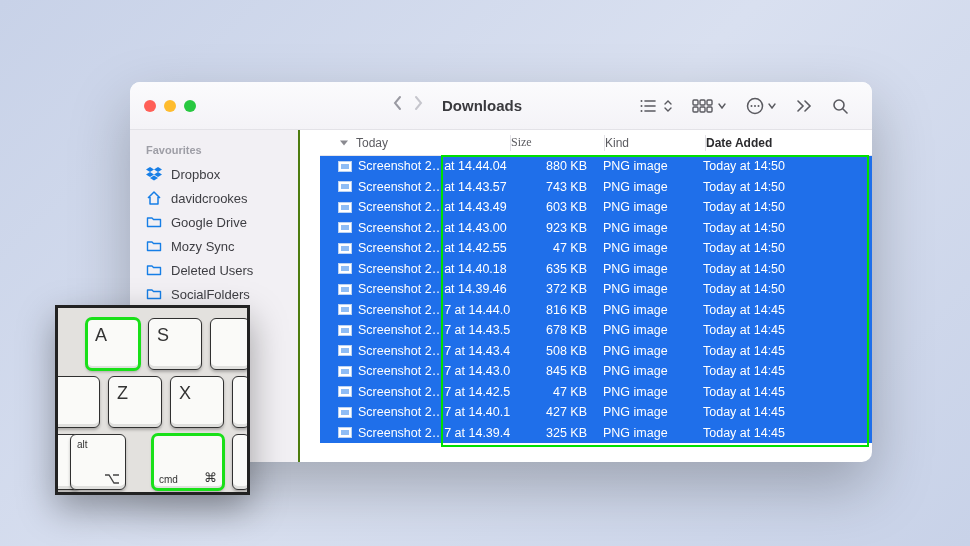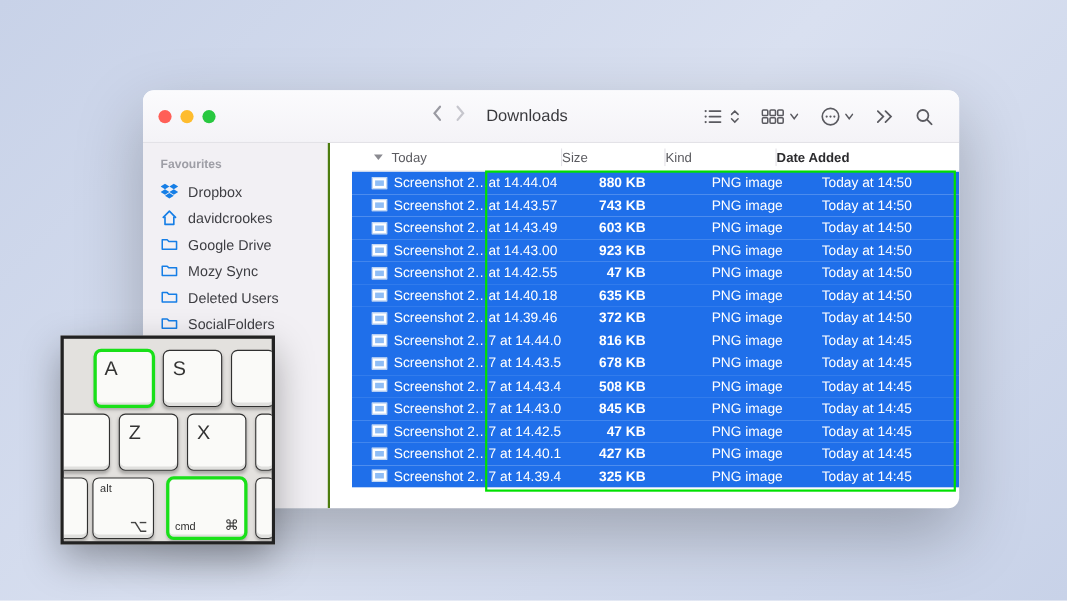--- a/index.html
+++ b/index.html
@@ -29,21 +29,21 @@
     align-items: center;
     padding: 0 14px;
     background: linear-gradient(#fbfbfd, #f4f3f7);
     border-bottom: 1px solid #e3e2e7;
   }
   .traffic { display: flex; gap: 8px; margin-right: 22px; }
   .tl { width: 12px; height: 12px; border-radius: 50%; }
   .tl.red { background:#ff5f57; } .tl.yel { background:#febc2e; } .tl.grn { background:#28c840; }
   .navbtn { color:#bdbdc4; font-size:18px; padding:0 4px; }
   .navbtn.fwd { color:#c8c8cf; margin-right: 14px; }
-  .title { font-weight:400; font-size:15px; color:#3a3a3e; margin-right: 8px; text-align: right; }
+  .title { font-weight:700; font-size:15px; color:#3a3a3e; margin-right: 8px; text-align: right; }
   .spacer { flex:1; }
   .tool { display:inline-flex; align-items:center; justify-content:center; gap:4px; color:#5a5a60; font-size:15px; padding:0 10px; }
   .tool svg { display:block; }
   .body { flex:1; display:flex; overflow:hidden; }
   .sidebar {
     width: 170px;
     background: #f2f0f4;
     padding: 12px 0 0 0;
     border-right: 2px solid #4d7c0f;
   }
@@ -54,35 +54,35 @@
   .colheads {
     height: 26px;
     display:flex;
     align-items:center;
     border-bottom: 1px solid #e6e5ea;
     font-size:12px;
     color: #5b5b60;
   }
   .colheads .col-name { flex:0 0 190px; padding-left:36px; position:relative; }
   .colheads .col-name::before { content:""; position:absolute; left:20px; top:50%; width:0;height:0; border-left:4px solid transparent; border-right:4px solid transparent; border-top:5px solid #8a8a90; transform:translateY(-50%);}
-  .colheads .col-size { flex:0 0 93px; }
+  .colheads .col-size { flex:0 0 93px;font-family:Liberation Serif, serif; }
   .colheads .col-kind { flex:0 0 100px; }
   .colheads .col-date { flex:1; font-weight:600; color:#2b2b2e; }
   .colheads .sep { width:1px; height:16px; background:#e3e2e7; }
   .rows { flex:1; overflow:hidden; }
   .row {
     display:flex; align-items:center;
     height:20.5px;
     background:#1f6fea;
     color:#fff;
     font-size:12.5px;
   }
   .row .cell-name { flex:0 0 190px; padding-left:18px; display:flex; align-items:center; gap:6px; overflow:hidden; white-space:nowrap; }
-  .row .cell-size { flex:0 0 93px; text-align:right; padding-right:16px;font-weight:bold; }
-  .row .cell-kind { flex:0 0 100px;margin-left:44px; }
+  .row .cell-size { flex:0 0 93px; text-align:right; padding-right:16px; }
+  .row .cell-kind { flex:0 0 100px; }
   .row .cell-date { flex:1; }
   .fileicon {
     width:14px; height:11px; flex:0 0 14px;
     background:#fff; border:1px solid #bcd3f2; position:relative;
   }
   .fileicon::after { content:""; position:absolute; left:2px; top:2px; right:2px; bottom:2px; background:#8fbdf5; }
   .sel-border {
     position:absolute;
     border:2px solid #00e000;
     pointer-events:none;
@@ -406,21 +406,21 @@
   <div class="key" style="left:-20px; top:68px; width:62px; height:52px;"></div>
   <div class="key" style="left:50px; top:68px; width:54px; height:52px;">
       <span>Z</span>
     </div>
   <div class="key" style="left:112px; top:68px; width:54px; height:52px;">
       <span>X</span>
     </div>
   <div class="key" style="left:174px; top:68px; width:18px; height:52px;"></div>
 
   <div class="key" style="left:-38px; top:126px; width:60px; height:56px;"></div>
-  <div class="key small" style="left:26px; top:126px; width:56px; height:56px;">
+  <div class="key small" style="left:12px; top:126px; width:56px; height:56px;">
     <span style="position:absolute; left:6px; top:4px; font-size:10px;">alt</span>
     <svg style="position:absolute; right:5px; bottom:5px;" width="16" height="10" viewBox="0 0 16 10">
         <path d="M1 1 H5 L10 9 H15 M9 1 H15" stroke="#444" stroke-width="1.3" fill="none"></path>
       </svg>
   </div>
   <div class="key small hi" style="left:94px; top:126px; width:72px; height:56px;">
     <span class="bl">cmd</span>
     <span class="br">⌘</span>
   </div>
   <div class="key" style="left:174px; top:126px; width:18px; height:56px;"></div>

